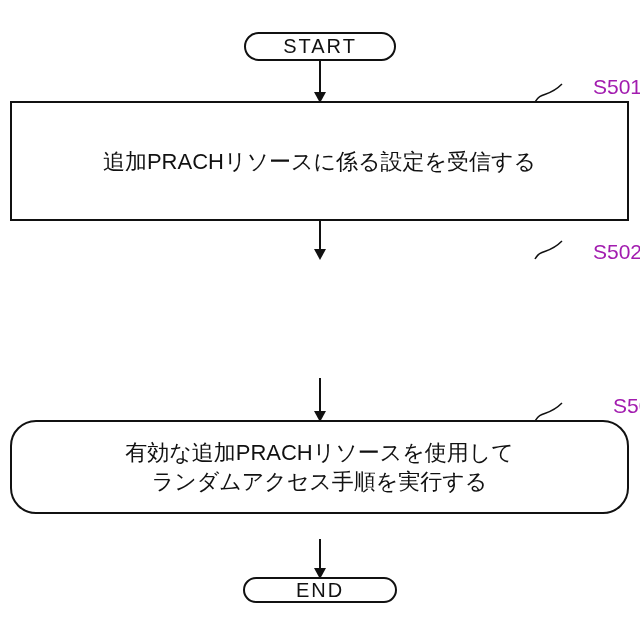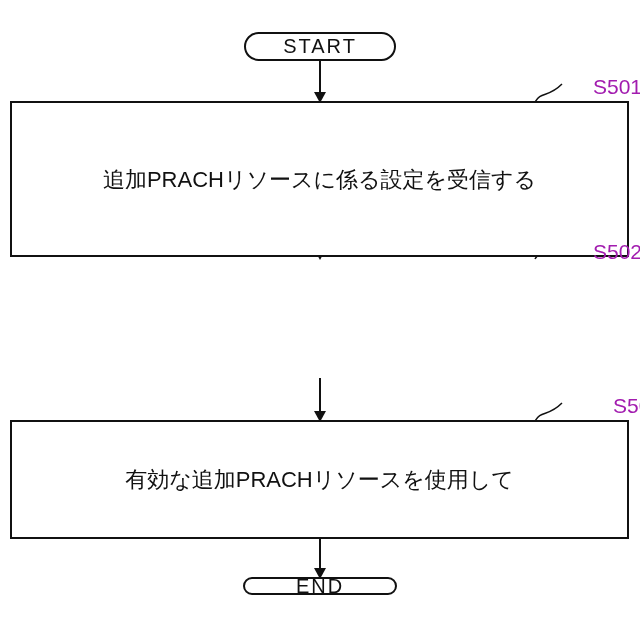--- a/index.html
+++ b/index.html
@@ -31,43 +31,43 @@
     border-radius: 16px;
     background: #ffffff;
     display: flex;
     align-items: center;
     justify-content: center;
     font-size: 20px;
     letter-spacing: 2px;
     color: #111111;
   }
   .terminal.start { left: 244px; top: 32px;  width: 152px; height: 29px; }
-  .terminal.end   { left: 243px; top: 577px; width: 154px; height: 18px; }
+  .terminal.end   { left: 243px; top: 577px; width: 154px; height: 26px; }
   .process-box {
     position: absolute;
     left: 10px;
     width: 619px;
     box-sizing: border-box;
     border: 2px solid #111111;
     background: #ffffff;
     display: flex;
     flex-direction: column;
     align-items: center;
     justify-content: center;
     text-align: center;
   }
   .process-box .box-line {
     font-size: 22px;
     line-height: 29px;
     color: #111111;
     white-space: nowrap;
   }
-  .box-s501 { top: 101px; height: 156px; text-align: right; }
+  .box-s501 { top: 101px; height: 120px; text-align: right; }
   .box-s502 { top: 258px; height: 120px; }
-  .box-s503 { top: 420px; height: 119px; }
+  .box-s503 { top: 420px; height: 94px; border-radius: 26px; }
   .step-label {
     position: absolute;
     font-size: 21px;
     line-height: 21px;
     color: #a21caf;
     white-space: nowrap;
     margin-left: 27px;
   }
   .label-s501 { left: 566px; top: 76px; }
   .label-s502 { left: 566px; top: 241px; }
@@ -103,20 +103,21 @@
 
   <div class="process-box box-s501">
     <div class="box-line">追加PRACHリソースに係る設定を受信する</div>
   </div>
   <div class="step-label label-s501">S501</div>
 
   <div class="step-label label-s502">S502</div>
 
   <div class="process-box box-s503">
     <div class="box-line">有効な追加PRACHリソースを使用して</div>
+    <div class="box-line">ランダムアクセス手順を実行する</div>
   </div>
   <div class="step-label label-s503">S503</div>
 
   <div class="terminal end">
     <span>END</span>
   </div>
 
 </div>
 
 </body></html>

